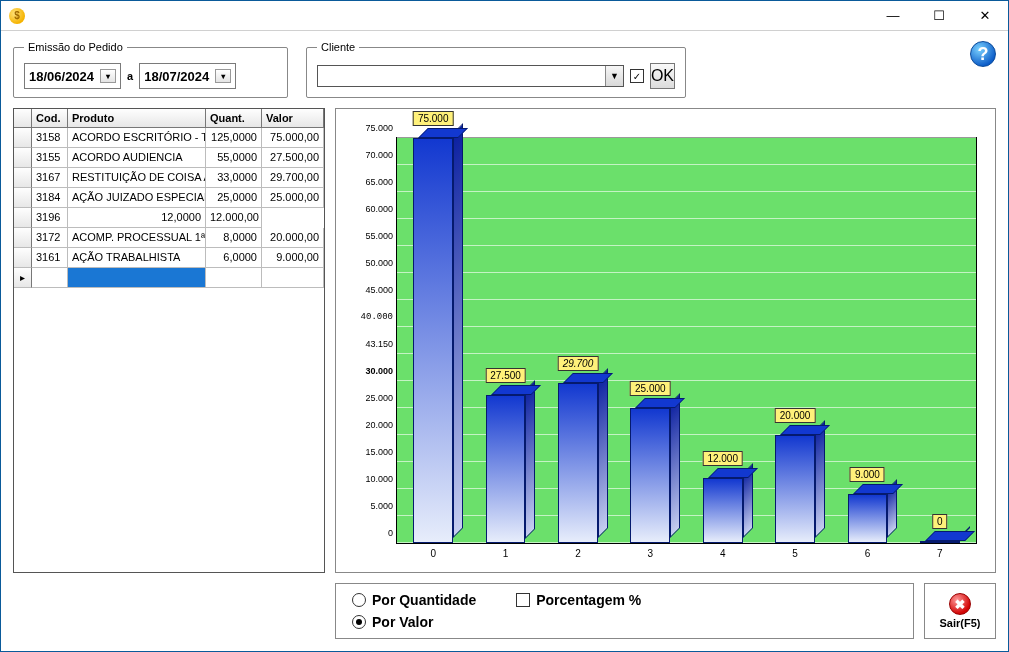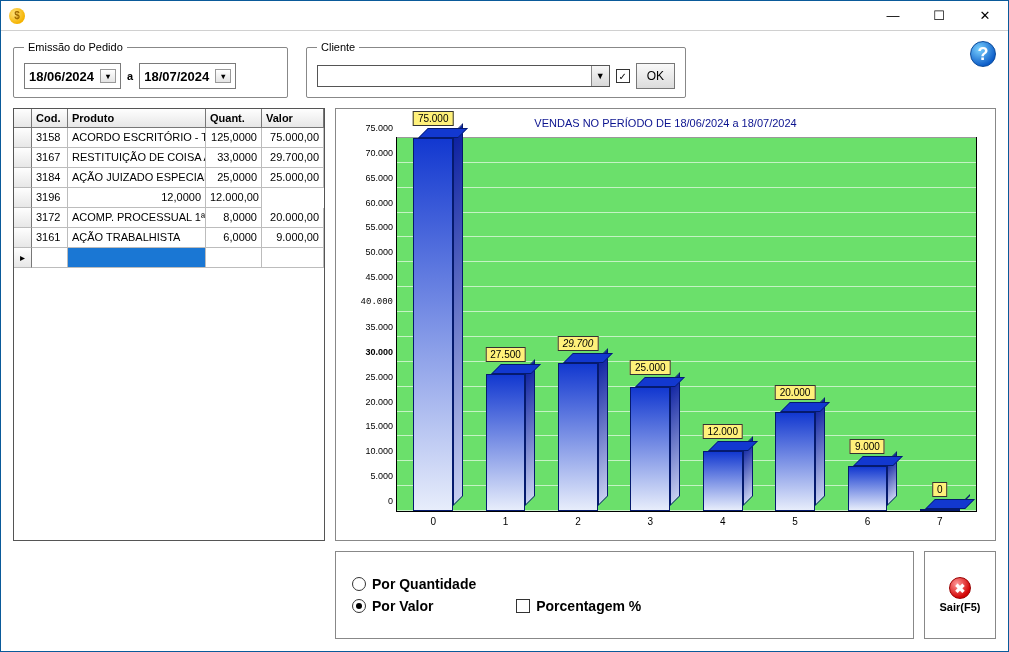--- a/index.html
+++ b/index.html
@@ -107,25 +107,25 @@
     font-size: 9px;
   }
   .chk {
     width: 14px; height: 14px;
     border: 1px solid #333;
     display:flex; align-items:center; justify-content:center;
     font-size: 10px;
   }
   .ok-btn {
     height: 26px;
-    padding: 0 10px;
+    padding: 0 0;
     border: 1px solid #777;
     background: linear-gradient(#f9f9f9,#dcdcdc);
     font: inherit;
-    font-size: 12px;
+    font-size: 16px;
   }
 
   .help-icon {
     position: absolute;
     right: 0; top: 0;
     width: 26px; height: 26px;
     border-radius: 50%;
     background: radial-gradient(circle at 35% 30%, #7bd2ff, #0a5ac7 75%);
     color: #fff;
     font-weight: bold;
@@ -259,26 +259,26 @@
   }
 
   .bottom-row {
     display: flex;
     gap: 10px;
     margin-top: 10px;
     align-items: stretch;
   }
   .opt-box {
     border: 1px solid #888;
-    padding: 24px 16px;
+    padding: 8px 16px;
     flex: 1;
     display: flex;
     gap: 40px;
     font-size: 14px;
-    align-items: flex-end;
+    align-items: flex-start;
   }
   .radio-col { display:flex; flex-direction:column; gap:6px; }
   .radio-item, .check-item { display:flex; align-items:center; gap:6px; font-weight:bold; }
   .radio {
     width: 14px; height: 14px; border-radius: 50%;
     border: 1px solid #333;
     display:flex; align-items:center; justify-content:center;
   }
   .radio.on::after { content:""; width:6px; height:6px; border-radius:50%; background:#000; }
   .sq {
@@ -361,20 +361,27 @@
         <div id="grid-body">
             <div class="grid-row">
               <div class="rowhdr"></div>
               <div>3158</div>
               <div class="cell-prod">ACORDO ESCRITÓRIO - TIT.</div>
               <div class="num">125,0000</div>
               <div class="num">75.000,00</div>
             </div>
             <div class="grid-row">
               <div class="rowhdr"></div>
+              <div>3155</div>
+              <div class="cell-prod">ACORDO AUDIENCIA</div>
+              <div class="num">55,0000</div>
+              <div class="num">27.500,00</div>
+            </div>
+            <div class="grid-row">
+              <div class="rowhdr"></div>
               <div>3167</div>
               <div class="cell-prod">RESTITUIÇÃO DE COISA APR</div>
               <div class="num">33,0000</div>
               <div class="num">29.700,00</div>
             </div>
             <div class="grid-row">
               <div class="rowhdr"></div>
               <div>3184</div>
               <div class="cell-prod">AÇÃO JUIZADO ESPECIAL C</div>
               <div class="num">25,0000</div>
@@ -404,38 +411,37 @@
               <div class="rowhdr"></div>
               <div></div>
               <div class="cell-prod"></div>
               <div class="num"></div>
               <div class="num"></div>
             </div>
           </div>
       </div>
 
       <div class="chart-panel">
-        <div class="chart-title">VENDAS NO PERÍODO DE 18/06/2024 a 18/07/2024</div>
         <div class="plot" id="plot">
             <div class="grid-h" style="bottom: 0%;"></div>
             <div class="ytick" style="bottom: 0%;">0</div>
             <div class="grid-h" style="bottom: 6.66667%;"></div>
             <div class="ytick" style="bottom: 6.66667%;">5.000</div>
             <div class="grid-h" style="bottom: 13.3333%;"></div>
             <div class="ytick" style="bottom: 13.3333%;">10.000</div>
             <div class="grid-h" style="bottom: 20%;"></div>
             <div class="ytick" style="bottom: 20%;">15.000</div>
             <div class="grid-h" style="bottom: 26.6667%;"></div>
             <div class="ytick" style="bottom: 26.6667%;">20.000</div>
             <div class="grid-h" style="bottom: 33.3333%;"></div>
             <div class="ytick" style="bottom: 33.3333%;">25.000</div>
             <div class="grid-h" style="bottom: 40%;"></div>
             <div class="ytick" style="bottom: 40%; font-weight: bold;">30.000</div>
             <div class="grid-h" style="bottom: 46.6667%;"></div>
-            <div class="ytick" style="bottom: 46.6667%;">35.000</div>
+            <div class="ytick" style="bottom: 46.6667%;">43.150</div>
             <div class="grid-h" style="bottom: 53.3333%;"></div>
             <div class="ytick" style="bottom: 53.3333%; font-family: Liberation Mono, monospace;">40.000</div>
             <div class="grid-h" style="bottom: 60%;"></div>
             <div class="ytick" style="bottom: 60%;">45.000</div>
             <div class="grid-h" style="bottom: 66.6667%;"></div>
             <div class="ytick" style="bottom: 66.6667%;">50.000</div>
             <div class="grid-h" style="bottom: 73.3333%;"></div>
             <div class="ytick" style="bottom: 73.3333%;">55.000</div>
             <div class="grid-h" style="bottom: 80%;"></div>
             <div class="ytick" style="bottom: 80%; text-align: center;">60.000</div>

